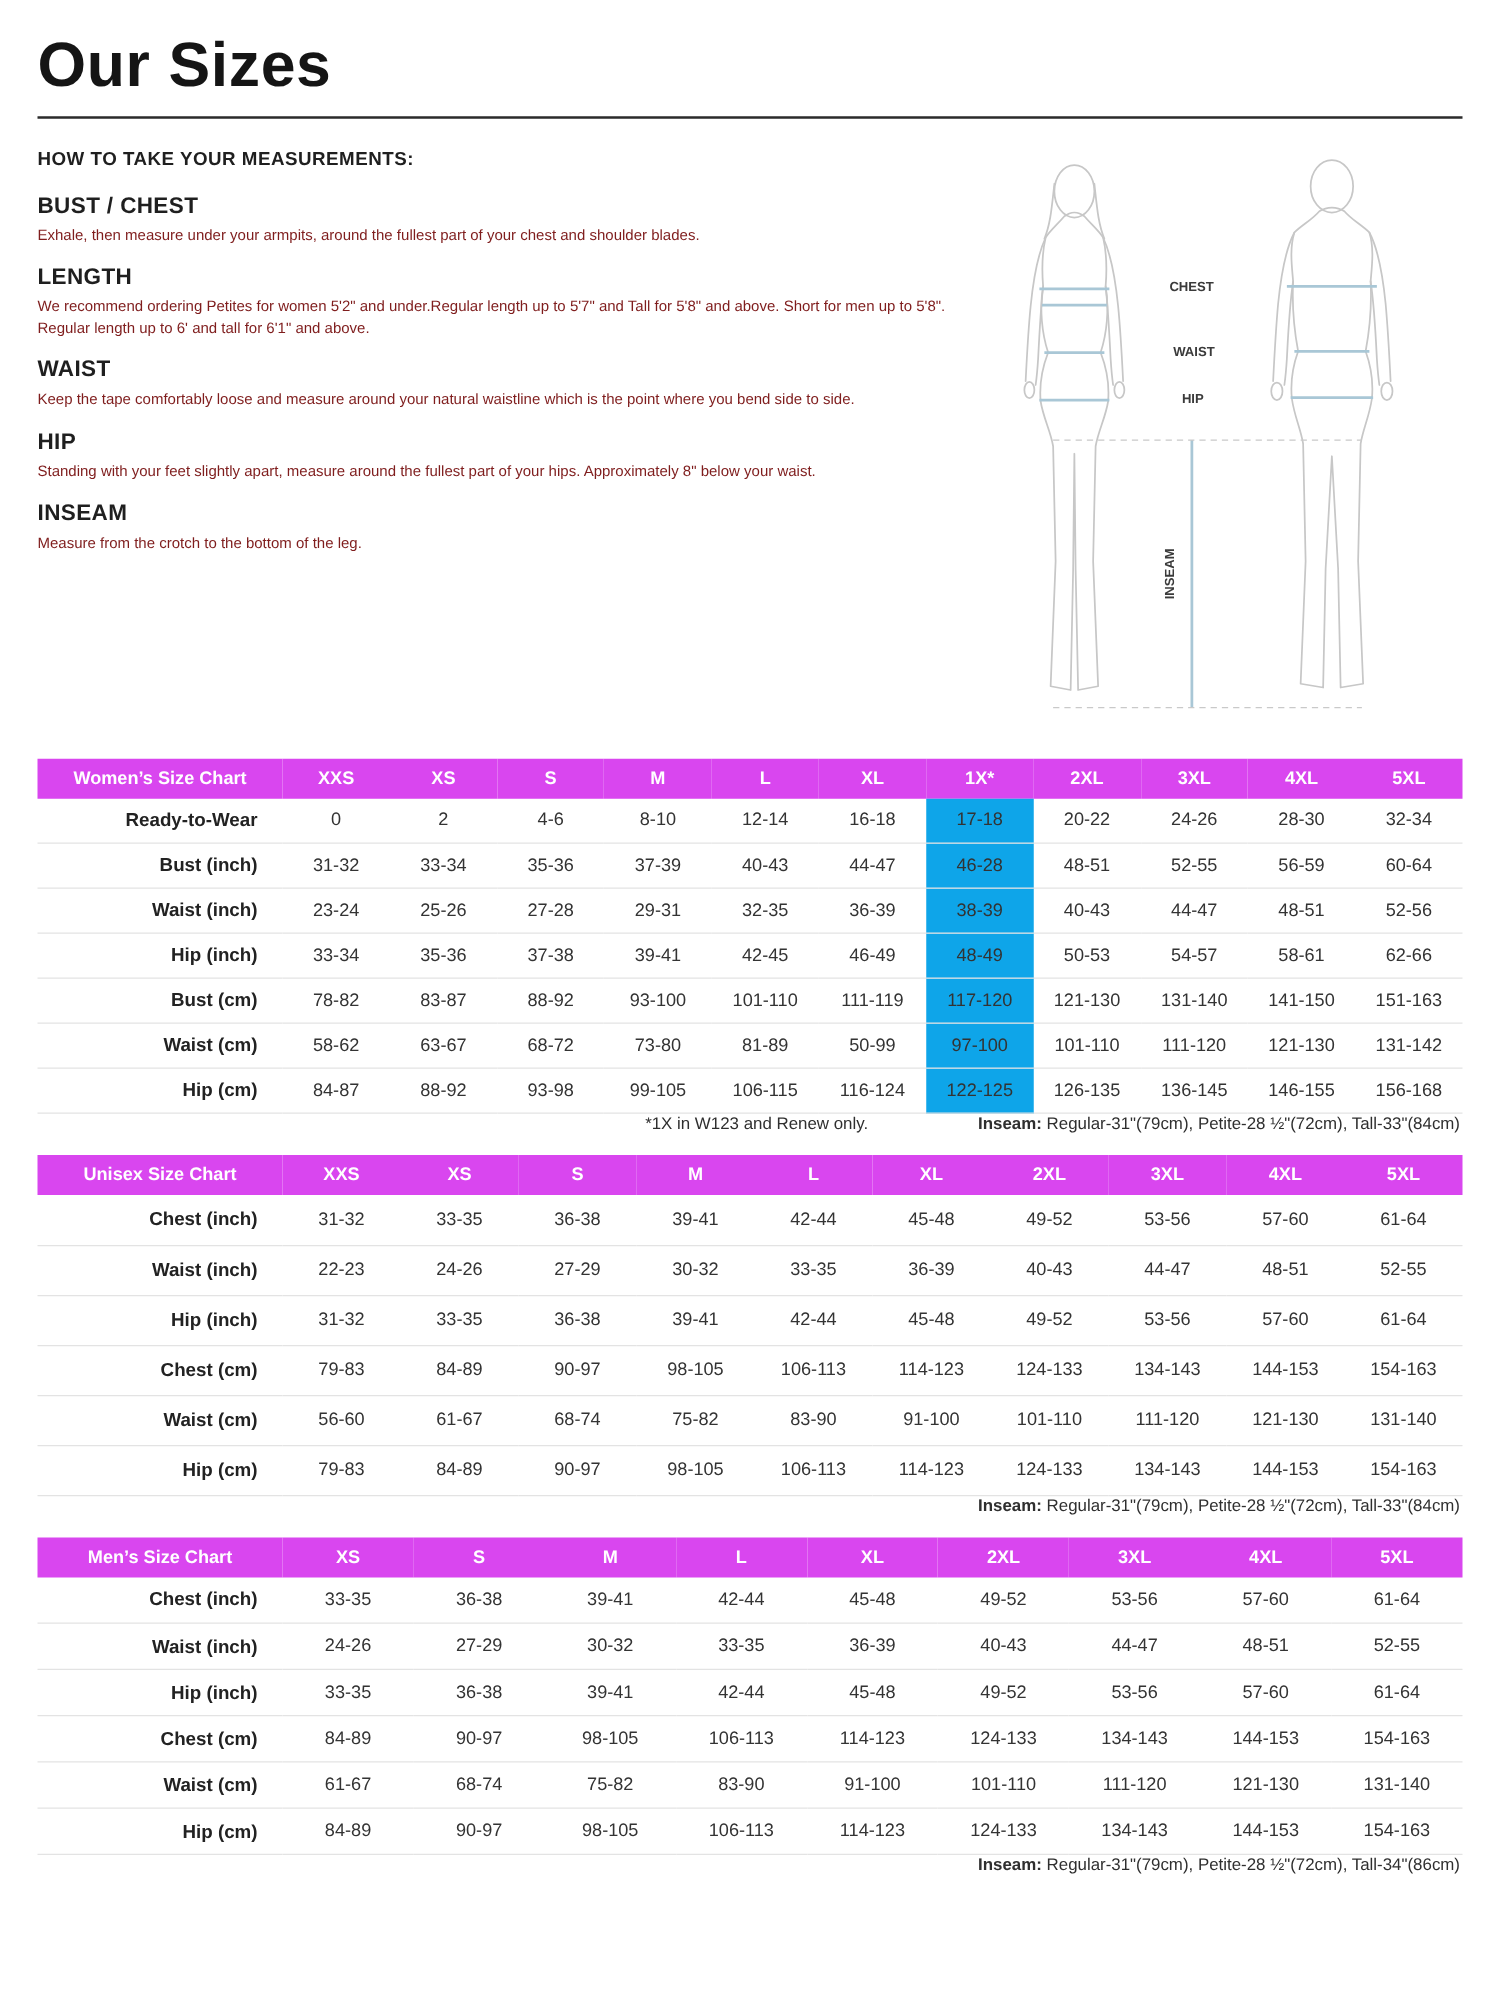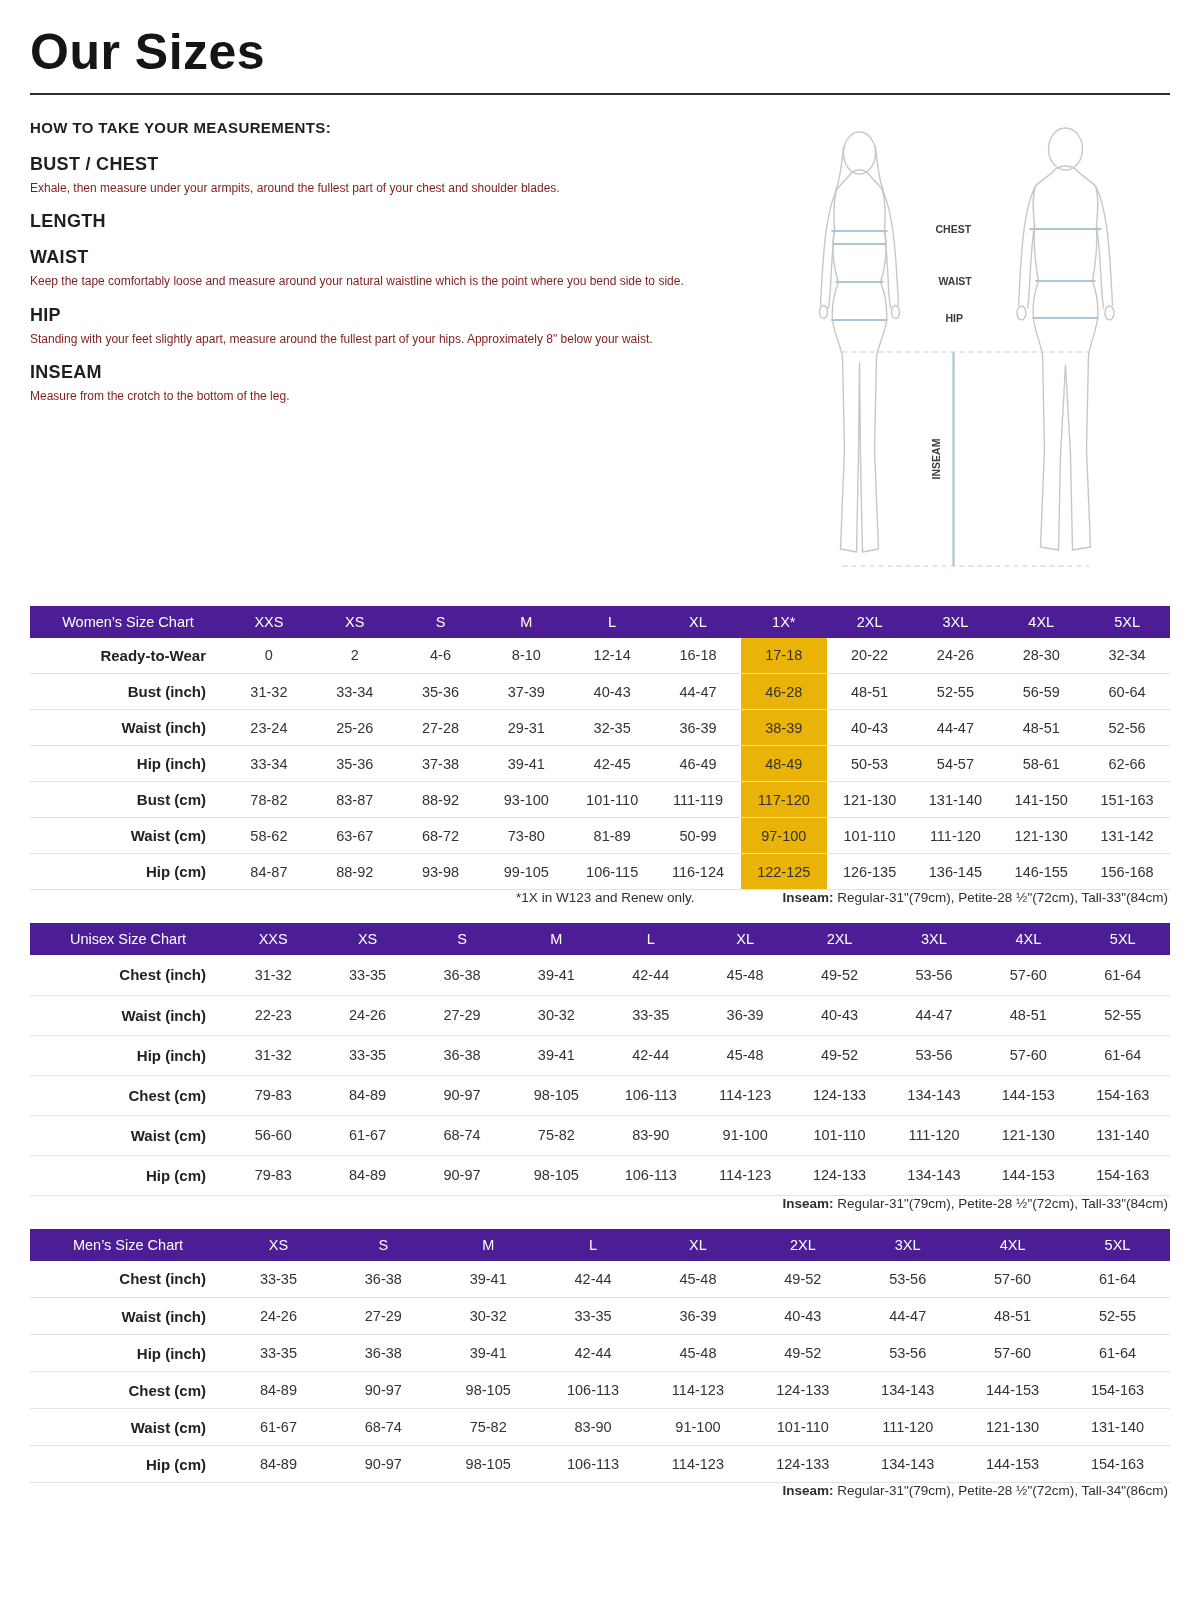--- a/index.html
+++ b/index.html
@@ -24,30 +24,30 @@
   .ms { margin-bottom:15px; }
   .ms h3 { font-size:18px; font-weight:bold; letter-spacing:.3px; color:#1f1f1f; margin-bottom:5px; }
   .ms p { font-size:12px; line-height:1.38; color:#7f1d1d; }
 
   .figure-col { width:385px; flex:none; }
 
   .table-block { margin-top:18px; }
   .size-table { width:100%; border-collapse:collapse; table-layout:fixed; }
   .size-table col.label-col { width:196px; }
   .size-table thead th {
-    background:#4c1d95; color:#ffffff; font-weight:normal;
+    background:#d946ef; color:#ffffff; font-weight:bold;
     font-size:14.5px; text-align:center; padding:8px 3px;
   }
   .size-table tbody th {
     font-size:15px; font-weight:bold; color:#222222;
     text-align:right; padding-right:20px;
   }
   .size-table tbody td { font-size:14.5px; color:#333333; text-align:center; padding:0 2px; }
   .size-table tbody tr { border-bottom:1px solid #e3e3e3; }
-  .size-table tbody td.hl { background:#eab308; }
+  .size-table tbody td.hl { background:#0ea5e9; }
   .t-women tbody th, .t-women tbody td { height:36px; }
   .t-unisex tbody th, .t-unisex tbody td { height:40px; }
   .t-men tbody th, .t-men tbody td { height:37px; }
 
   .footnote-row {
     display:flex; justify-content:flex-end; align-items:baseline; gap:88px;
     font-size:13.5px; color:#2f2f2f; margin:0 2px 10px 0;
   }
   .footnote-row b { font-weight:bold; }
 </style>
@@ -62,20 +62,21 @@
   <div class="top">
     <div class="instructions">
       <h2 class="howto-heading">HOW TO TAKE YOUR MEASUREMENTS:</h2>
 
       <div class="ms">
         <h3>BUST / CHEST</h3>
         <p>Exhale, then measure under your armpits, around the fullest part of your chest and shoulder blades.</p>
       </div>
       <div class="ms">
         <h3>LENGTH</h3>
+        <p>We recommend ordering Petites for women 5'2" and under.Regular length up to 5'7" and Tall for 5'8" and above. Short for men up to 5'8". Regular length up to 6' and tall for 6'1" and above.</p>
       </div>
       <div class="ms">
         <h3>WAIST</h3>
         <p>Keep the tape comfortably loose and measure around your natural waistline which is the point where you bend side to side.</p>
       </div>
       <div class="ms">
         <h3>HIP</h3>
         <p>Standing with your feet slightly apart, measure around the fullest part of your hips. Approximately 8" below your waist.</p>
       </div>
       <div class="ms">

